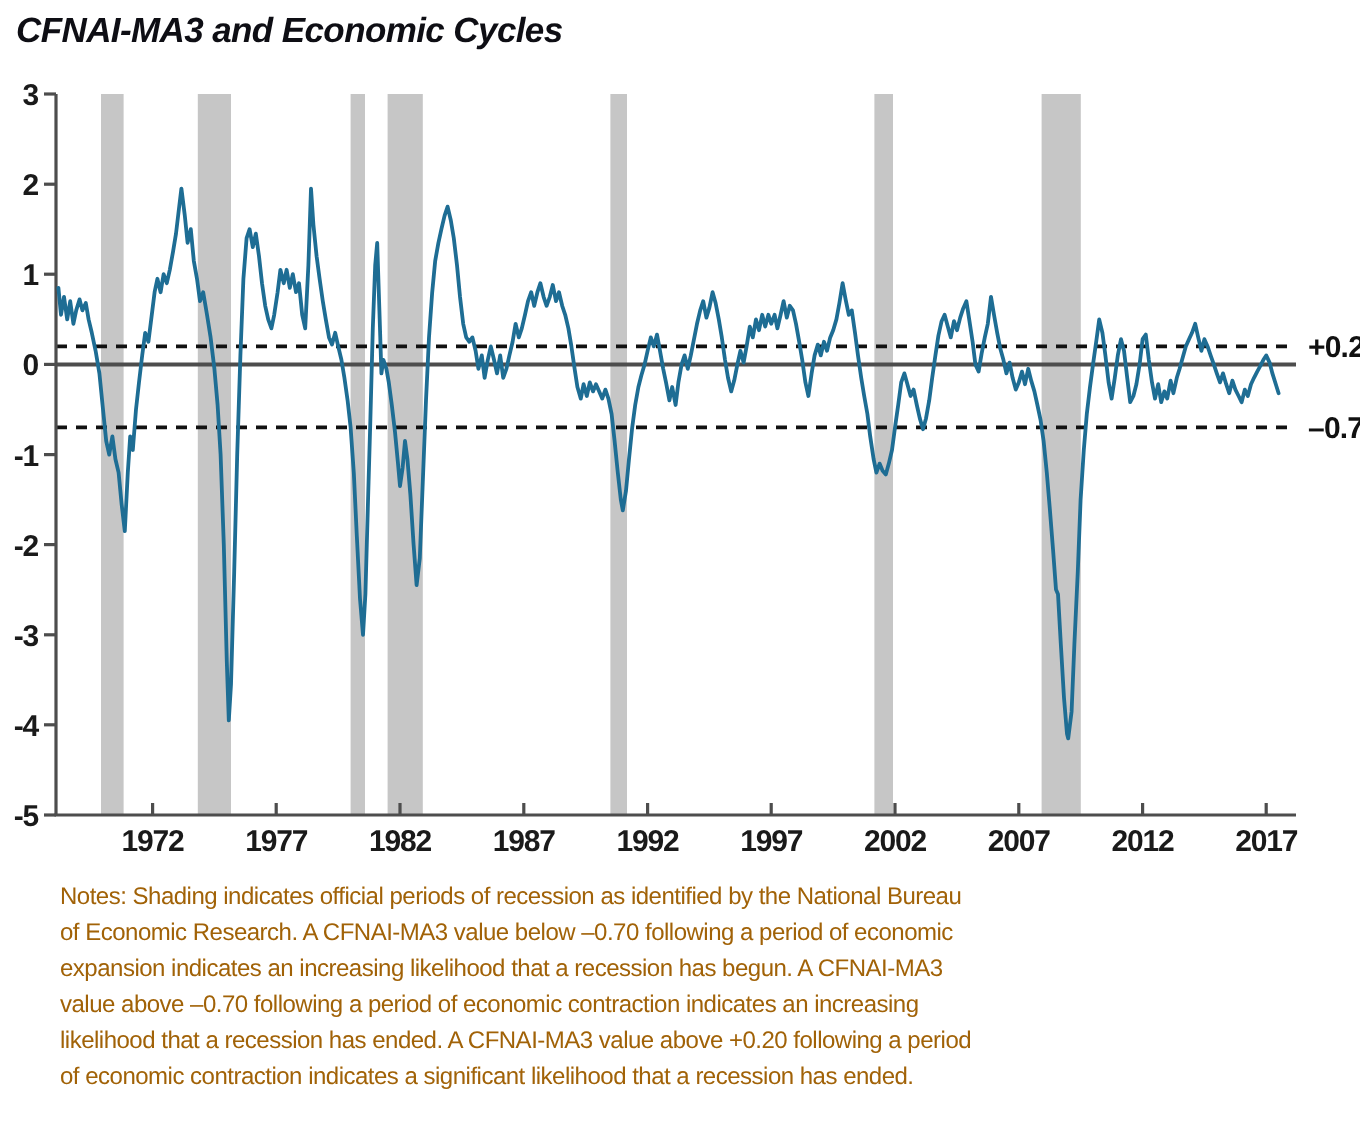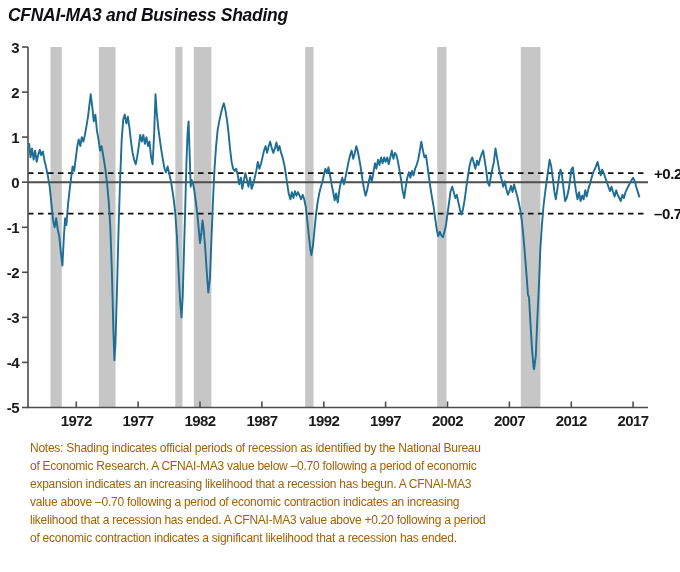--- a/index.html
+++ b/index.html
@@ -12,21 +12,21 @@
         fill:#1a1a1a;letter-spacing:-0.6px;}
   .reflabel{font-family:"Liberation Sans",sans-serif;font-size:15px;font-weight:bold;
         fill:#111111;letter-spacing:-0.4px;}
   #chart-notes{position:absolute;left:30px;top:439px;width:632px;font-size:12px;
         line-height:1.5;color:#a16207;letter-spacing:-0.25px;white-space:pre-line;}
 </style>
 </head>
 <body>
 
 <div id="page">
-  <div id="chart-title">CFNAI-MA3 and Business Shading</div>
+  <div id="chart-title">CFNAI-MA3 and Economic Cycles</div>
   <svg id="chart-svg" width="680" height="434" viewBox="0 0 680 434" xmlns="http://www.w3.org/2000/svg">
       <rect x="50.5" y="47" width="11.3" height="360.5" fill="#c6c6c6"></rect>
       <rect x="98.9" y="47" width="16.6" height="360.5" fill="#c6c6c6"></rect>
       <rect x="175.3" y="47" width="7.2" height="360.5" fill="#c6c6c6"></rect>
       <rect x="193.8" y="47" width="17.6" height="360.5" fill="#c6c6c6"></rect>
       <rect x="305.2" y="47" width="8.3" height="360.5" fill="#c6c6c6"></rect>
       <rect x="437.2" y="47" width="9.3" height="360.5" fill="#c6c6c6"></rect>
       <rect x="520.8" y="47" width="19.6" height="360.5" fill="#c6c6c6"></rect>
       <line x1="28" x2="648" y1="182.2" y2="182.2" stroke="#4d4d4d" stroke-width="2"></line>
       <line x1="28" x2="648" y1="173.2" y2="173.2" stroke="#111111" stroke-width="1.8" stroke-dasharray="5.5,4.5"></line>

